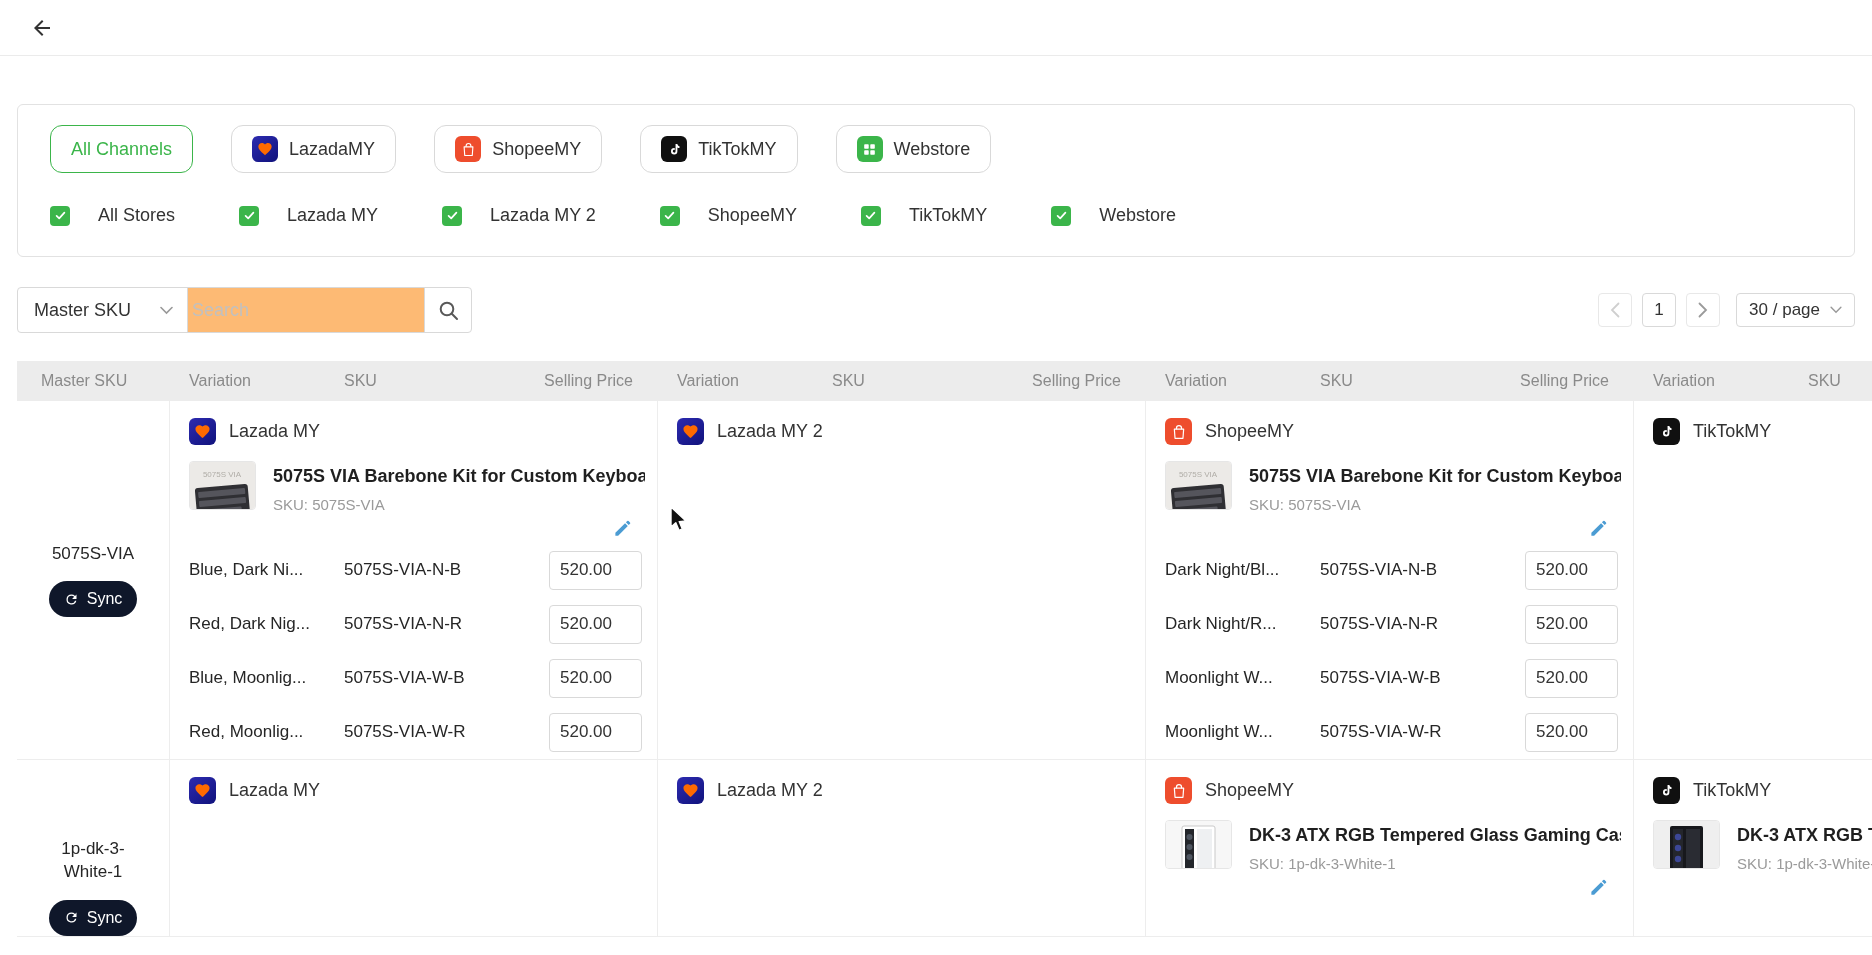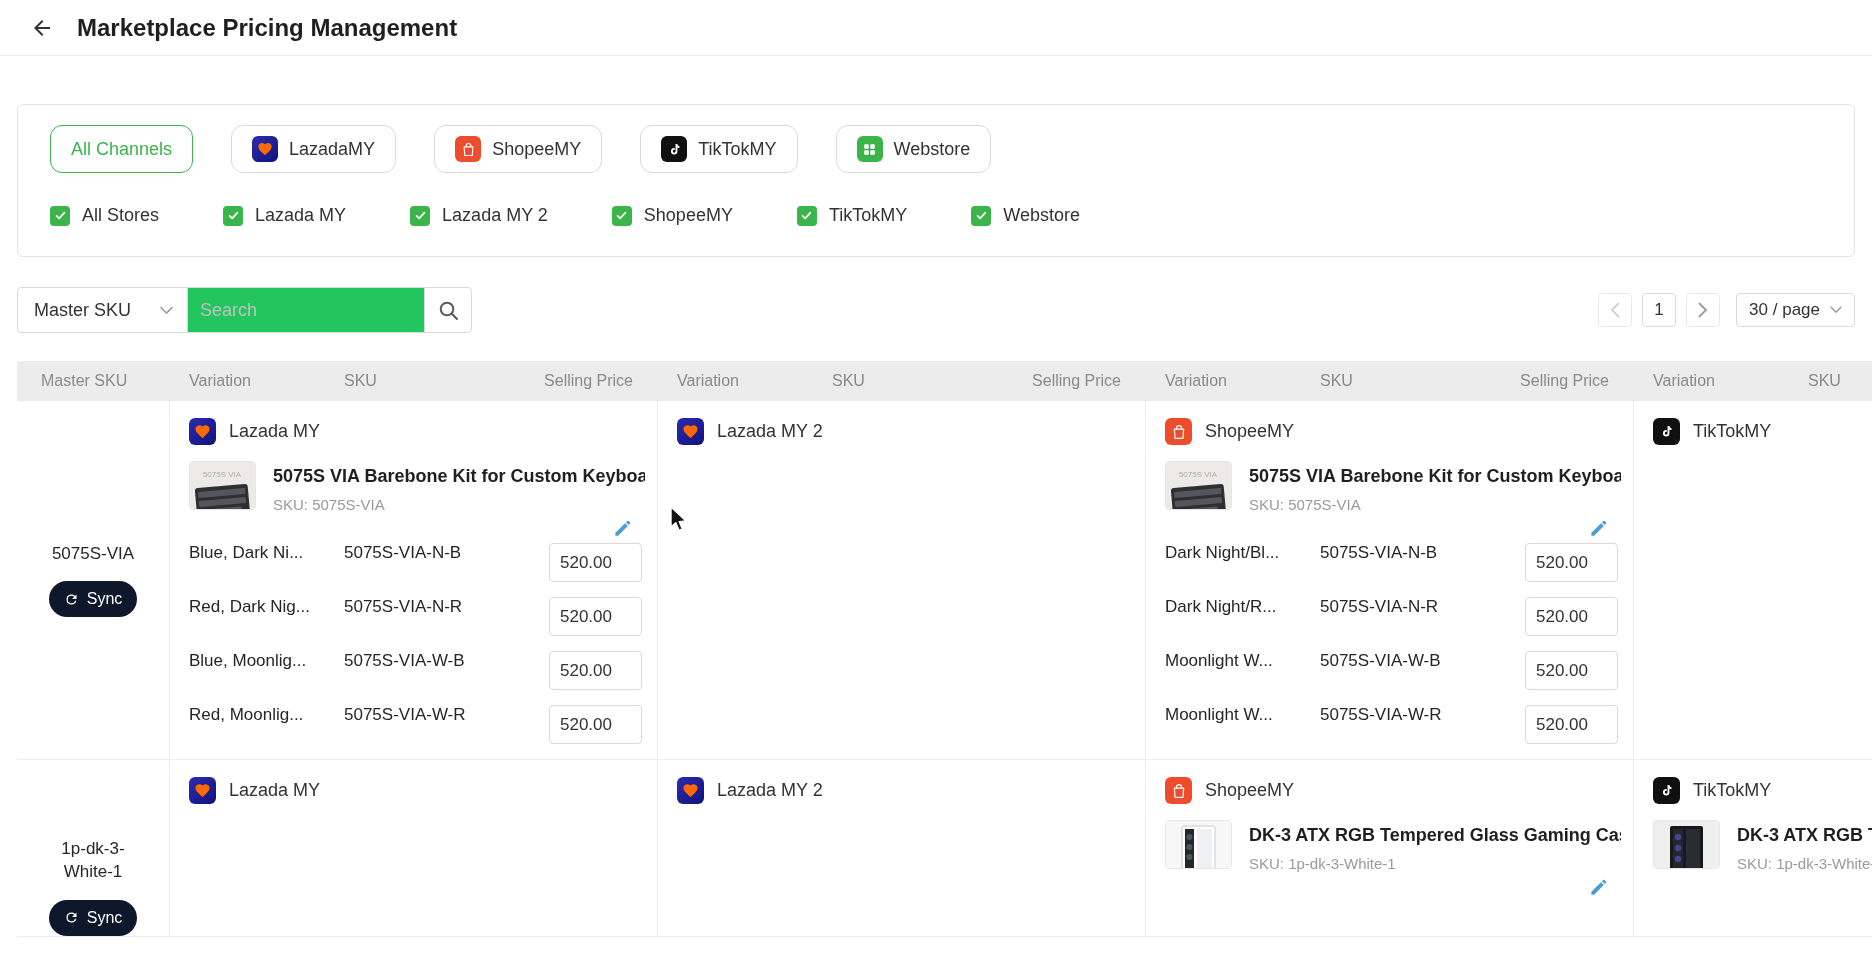--- a/index.html
+++ b/index.html
@@ -13,39 +13,39 @@
   .back-btn { width:30px; height:30px; display:grid; place-items:center; }
   .page-title { font-size:24px; font-weight:600; color:#1f1f1f; }
 
   
   .filter-card { margin:48px 17px 0; border:1px solid #e2e2e2; border-radius:6px; padding:20px 32px 30px; }
   .channels-row { display:flex; gap:38px; }
   .channel-btn { height:48px; padding:0 20px; border:1px solid #d9d9d9; border-radius:12px; background:#fff;
     display:inline-flex; align-items:center; gap:11px; font-size:18px; color:#333; }
   .channel-btn.active { border-color:#3bb54a; color:#3bb54a; }
   .stores-row { margin-top:32px; display:flex; gap:64px; align-items:center; }
-  .store-check { display:inline-flex; align-items:center; gap:12px; font-size:18px; color:#333; cursor:pointer; }
+  .store-check { display:inline-flex; align-items:center; gap:28px; font-size:18px; color:#333; cursor:pointer; }
   .cb { width:20px; height:20px; border-radius:4px; background:#3bb54a; display:grid; place-items:center; flex:none; }
 
   
   .ic { display:inline-grid; place-items:center; flex:none; }
   .ic-26 { width:26px; height:26px; border-radius:6px; }
   .ic-27 { width:27px; height:27px; border-radius:6px; }
   .ic-lazada { background:linear-gradient(140deg,#2d2bb0 0%,#10127c 100%); }
   .ic-shopee { background:#ee4d2d; }
   .ic-tiktok { background:#101010; }
   .ic-web { background:#3bb54a; }
 
   
   .toolbar { margin:30px 17px 0; display:flex; align-items:center; justify-content:space-between; }
   .search-group { display:flex; }
   .filter-select { width:171px; height:46px; border:1px solid #d9d9d9; border-radius:4px 0 0 4px; background:#fff;
     display:flex; align-items:center; justify-content:space-between; padding:0 14px 0 16px; font-size:18px; color:#333; cursor:pointer; }
-  .search-input { width:238px; height:46px; border:1px solid #d9d9d9; margin-left:-1px; padding:0 12px;
-    font-size:18px; color:#333; outline:none; background:#22c55e; font-family:inherit; }
+  .search-input { width:238px; height:46px; border:1px solid #d9d9d9; margin-left:-1px; padding:0 4px;
+    font-size:18px; color:#333; outline:none; background:#fdba74; font-family:inherit; }
   .search-input::placeholder { color:#c0c0c0; }
   .search-btn { width:48px; height:46px; border:1px solid #d9d9d9; margin-left:-1px; border-radius:0 4px 4px 0;
     background:#fff; display:grid; place-items:center; }
   .pagination { display:flex; align-items:center; gap:10px; }
   .pg-btn { min-width:34px; height:34px; border:1px solid #e8e8e8; border-radius:4px; background:#fff;
     display:grid; place-items:center; font-size:17px; color:#333; }
   .pg-btn.page-num { border-color:#d9d9d9; }
   .size-select { height:34px; border:1px solid #d9d9d9; border-radius:4px; background:#fff; margin-left:6px;
     display:flex; align-items:center; gap:10px; padding:0 12px; font-size:17px; color:#333; cursor:pointer; }
 
@@ -68,39 +68,38 @@
     display:inline-flex; align-items:center; gap:8px; }
 
   .group { width:488px; flex:none; border-right:1px solid #ededed; }
   .store-hd { display:flex; align-items:center; gap:13px; padding:17px 0 4px 19px; font-size:18px; color:#333; }
   .product { display:flex; gap:17px; padding:12px 10px 0 19px; }
   .thumb { width:67px; height:49px; border:1px solid #e6e6e6; border-radius:4px; overflow:hidden; flex:none; background:#fff; }
   .thumb svg { display:block; width:65px; height:65px; }
   .p-title { font-size:18px; font-weight:700; margin-top:5px; white-space:nowrap; overflow:hidden; max-width:372px; color:#1f1f1f; }
   .p-sku { font-size:15px; color:#9a9a9a; margin-top:9px; }
   .edit-row { display:flex; justify-content:flex-end; padding:4px 25px 0 0; height:30px; }
-  .var-row { display:flex; height:54px; padding-left:19px; font-size:17px; }
+  .var-row { display:flex; align-items:center; height:54px; padding-left:19px; font-size:17px; }
   .v-name { width:155px; white-space:nowrap; overflow:hidden; }
   .v-sku { width:190px; }
   .v-price { flex:1; display:flex; justify-content:flex-end; padding-right:15px; }
   .price-input { width:93px; height:39px; border:1px solid #d9d9d9; border-radius:4px; font-size:17px;
     padding:11px 10px; color:#333; outline:none; background:#fff; font-family:inherit; }
 
   .cursor { position:absolute; left:668px; top:506px; pointer-events:none; z-index:50; }
 </style>
 </head>
 <body>
 
 <header class="topbar">
   <button class="back-btn">
     <svg width="24" height="24" viewBox="0 0 24 24">
         <path d="M20 11H7.83l5.59-5.59L12 4l-8 8 8 8 1.41-1.41L7.83 13H20v-2z" fill="#333"></path>
       </svg>
   </button>
-  <h1 class="page-title">Marketplace Pricing Management</h1>
 </header>
 
 <section class="filter-card">
   <div class="channels-row">
     <button class="channel-btn active">
       <span>All Channels</span>
     </button>
     <button class="channel-btn">
       <span class="ic ic-26 ic-lazada">
         <svg width="16" height="16" viewBox="0 0 24 24">

